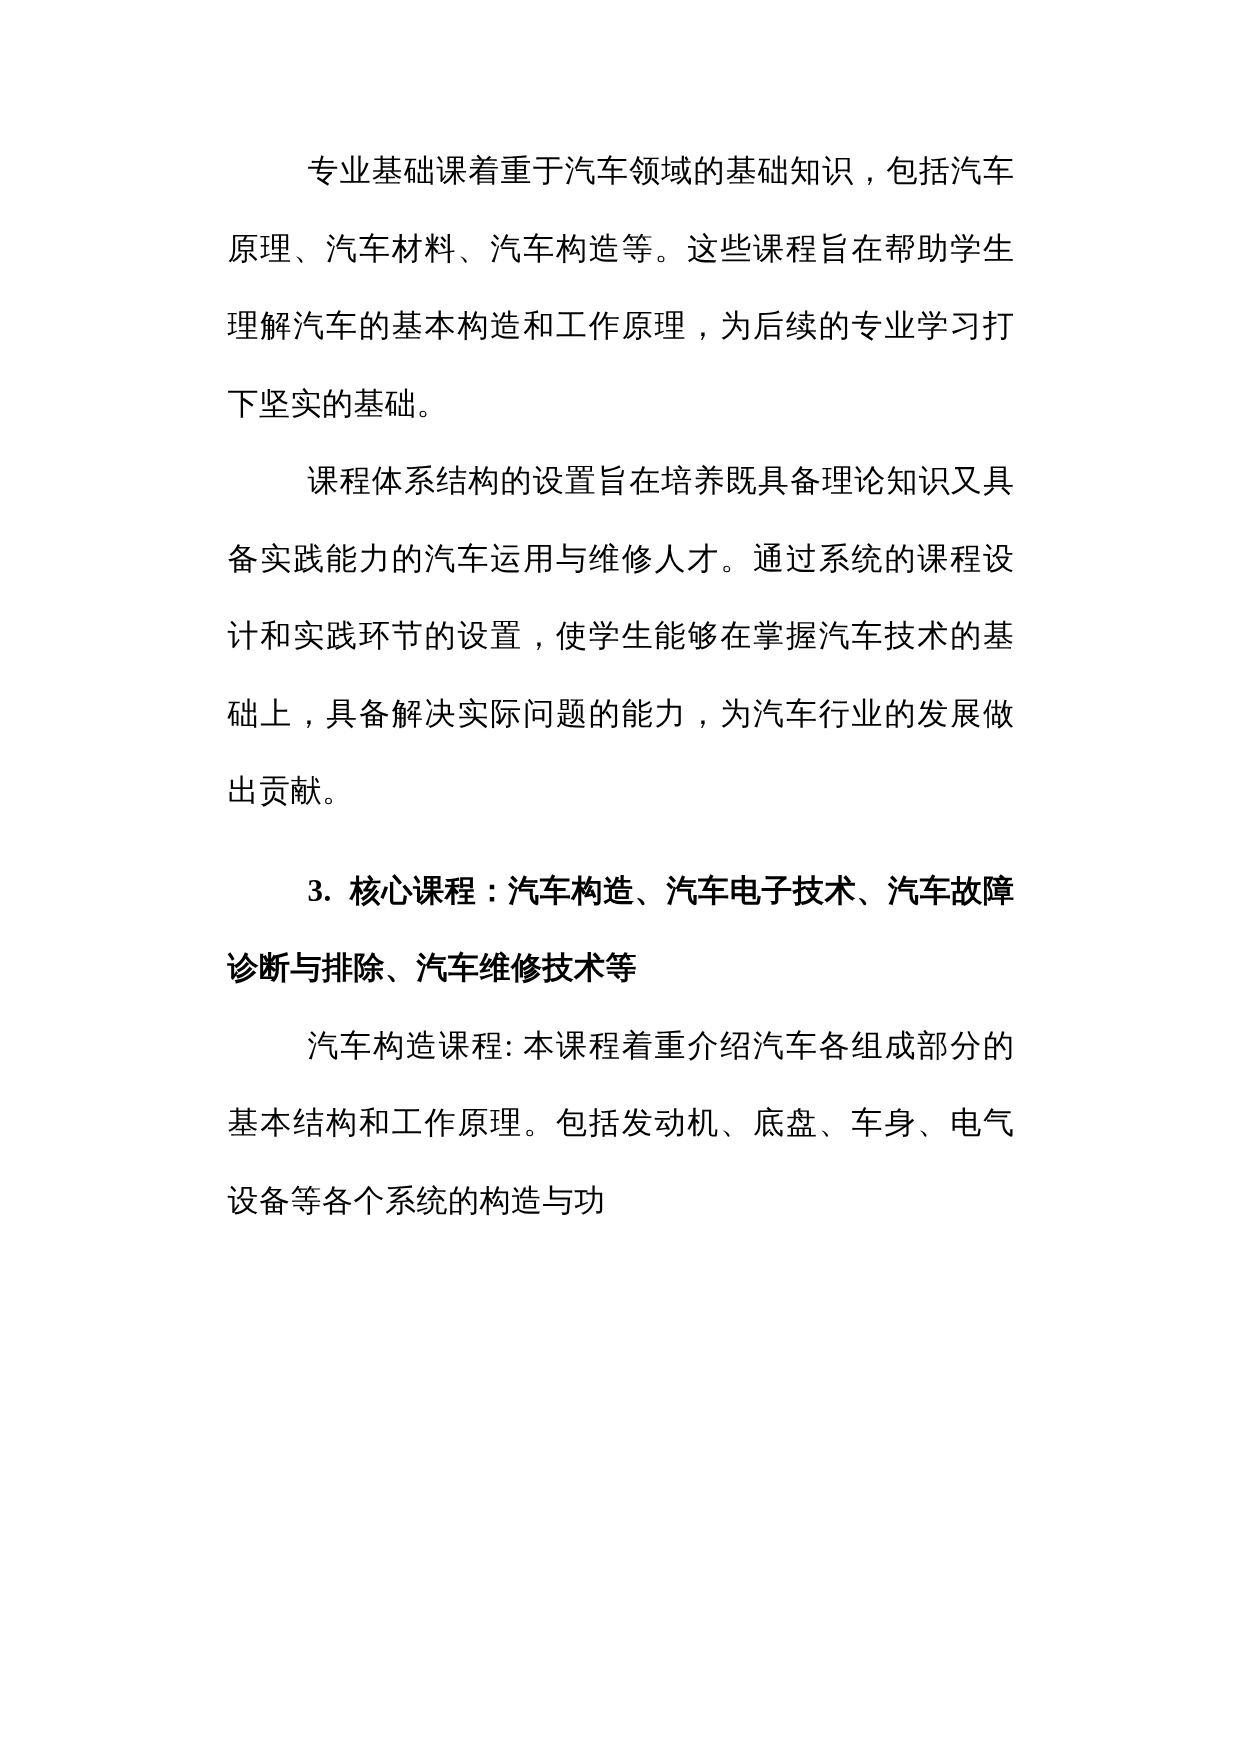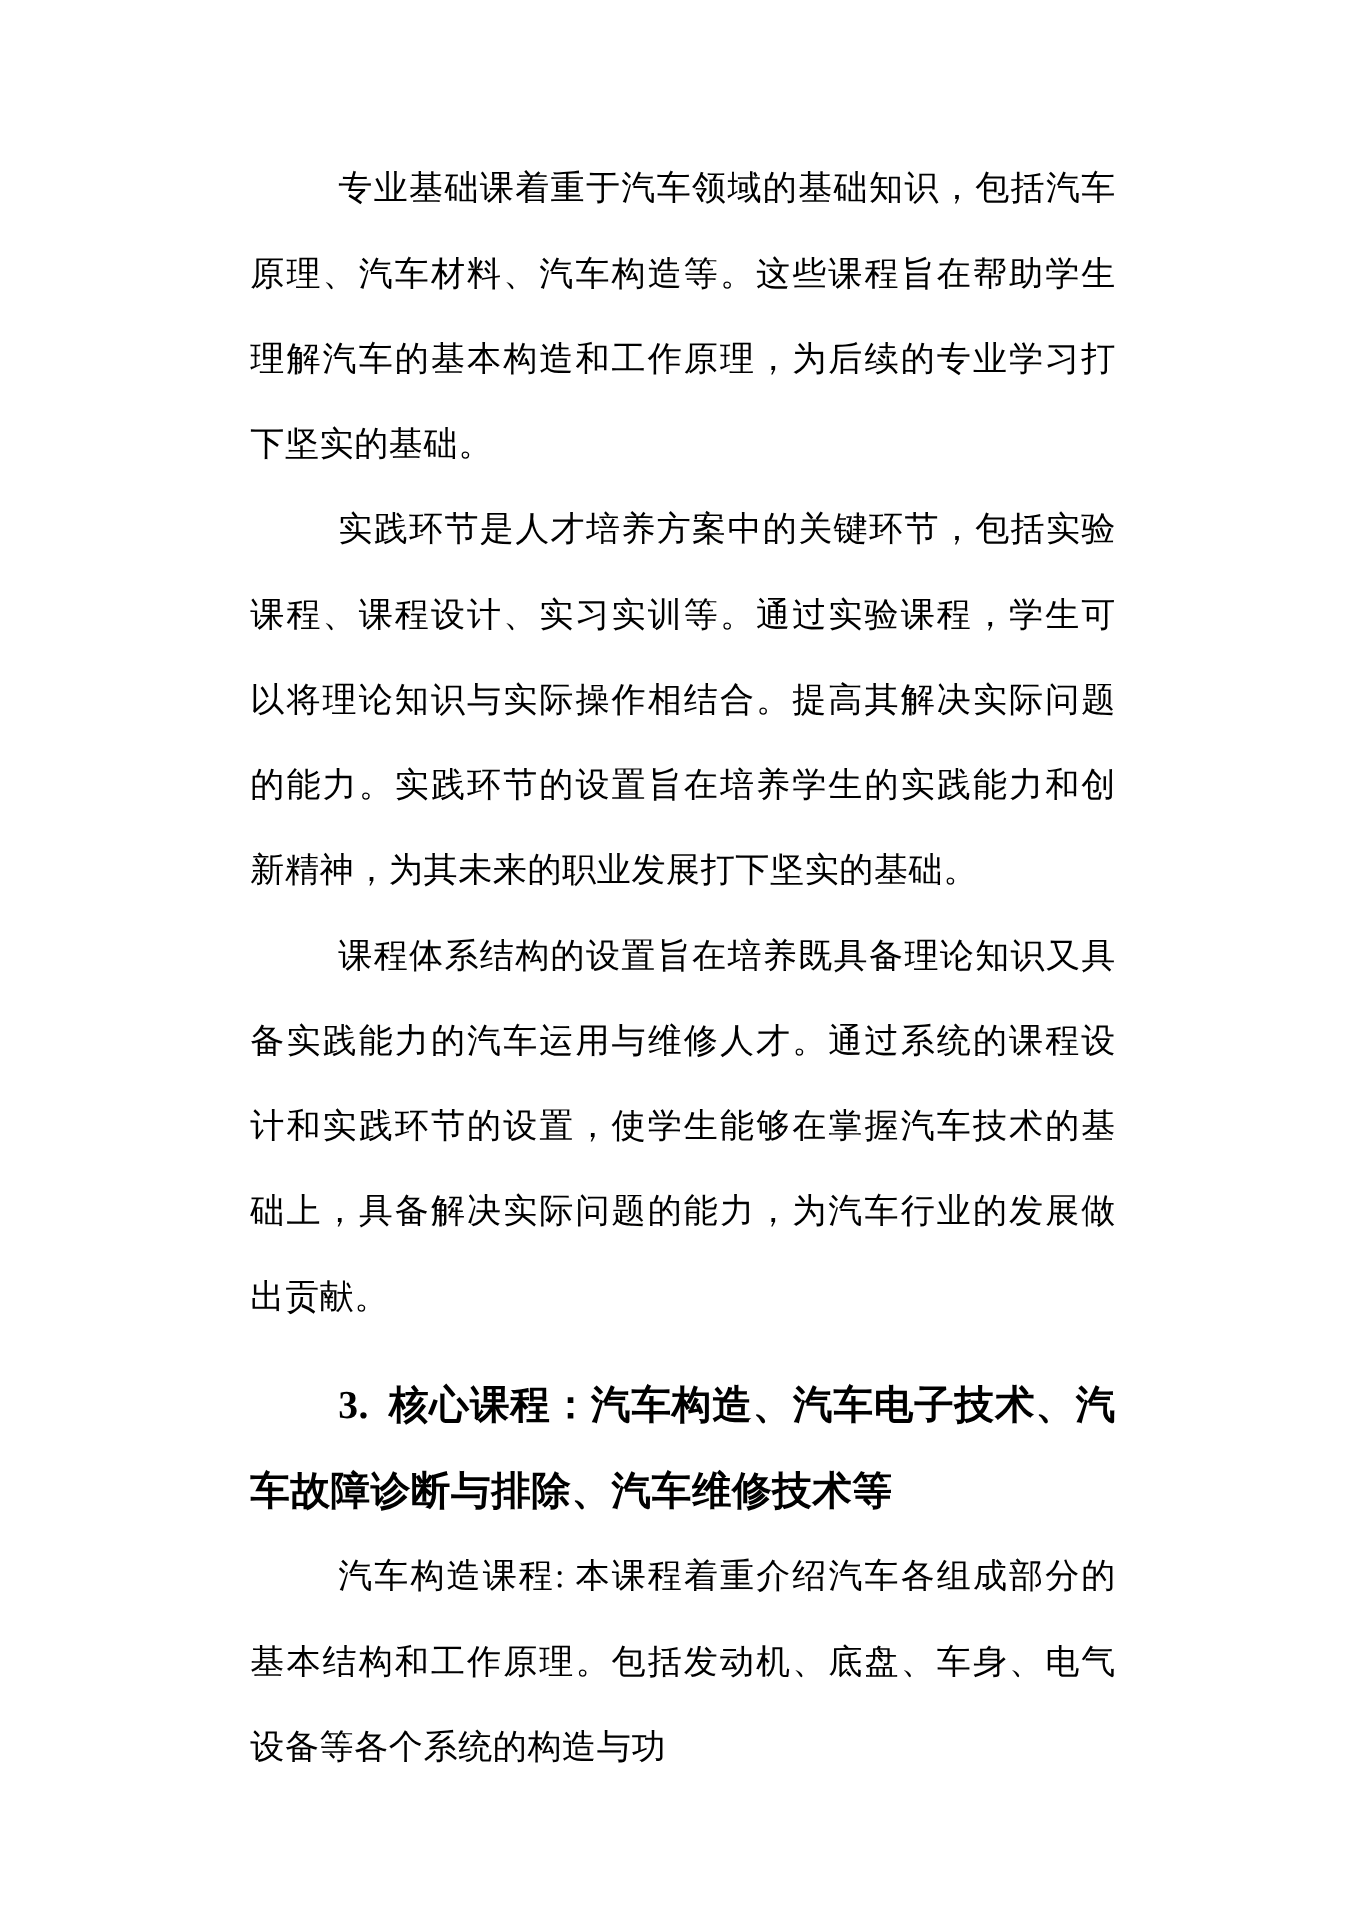--- a/index.html
+++ b/index.html
@@ -23,34 +23,33 @@
     margin: 0;
     font-size: 31px;
     line-height: 77.5px;
     text-align: justify;
     text-indent: 80px;
     word-break: break-all;
     letter-spacing: 0.5px;
   }
   .heading {
     margin: 22px 0 0 0;
-    font-size: 36px;
+    font-size: 31px;
     line-height: 77.5px;
     font-weight: bold;
     text-align: justify;
     text-indent: 80px;
     word-break: break-all;
     letter-spacing: 0.5px;
   }
   .heading .hnum {
     margin-right: 18px;
   }
 </style>
 </head>
 <body>
 
 <div class="page">
   <p class="para">专业基础课着重于汽车领域的基础知识，包括汽车原理、汽车材料、汽车构造等。这些课程旨在帮助学生理解汽车的基本构造和工作原理，为后续的专业学习打下坚实的基础。</p>
-  <p class="para">实践环节是人才培养方案中的关键环节，包括实验课程、课程设计、实习实训等。通过实验课程，学生可以将理论知识与实际操作相结合。提高其解决实际问题的能力。实践环节的设置旨在培养学生的实践能力和创新精神，为其未来的职业发展打下坚实的基础。</p>
   <p class="para">课程体系结构的设置旨在培养既具备理论知识又具备实践能力的汽车运用与维修人才。通过系统的课程设计和实践环节的设置，使学生能够在掌握汽车技术的基础上，具备解决实际问题的能力，为汽车行业的发展做出贡献。</p>
   <p class="heading"><span class="hnum">3.</span><span>核心课程：汽车构造、汽车电子技术、汽车故障诊断与排除、汽车维修技术等</span></p>
   <p class="para">汽车构造课程: 本课程着重介绍汽车各组成部分的基本结构和工作原理。包括发动机、底盘、车身、电气设备等各个系统的构造与功</p>
 </div>
 
 </body></html>

